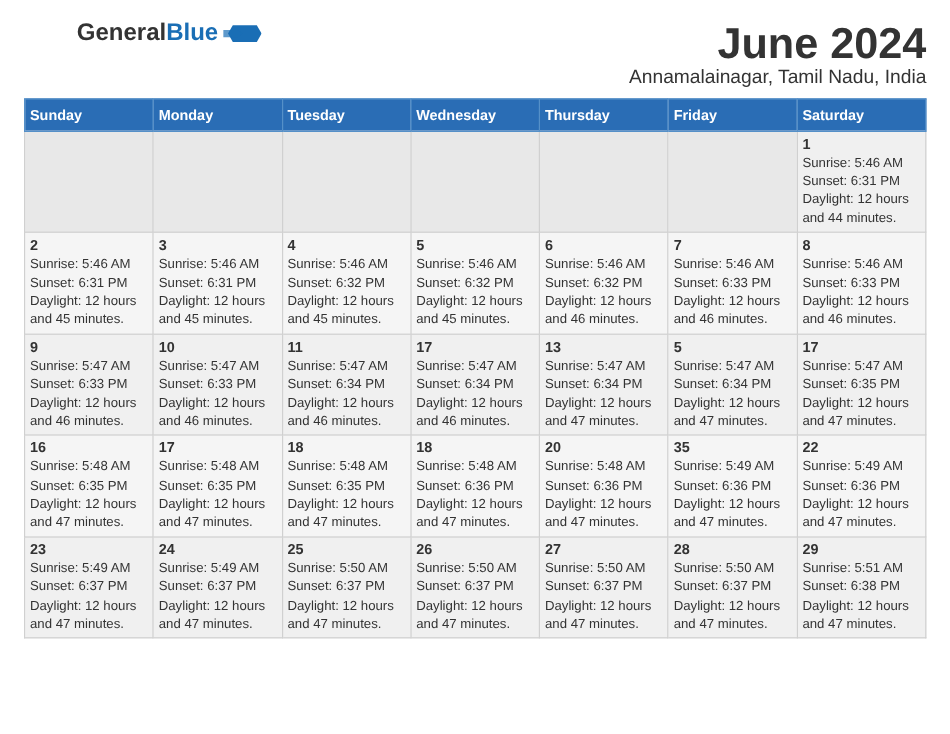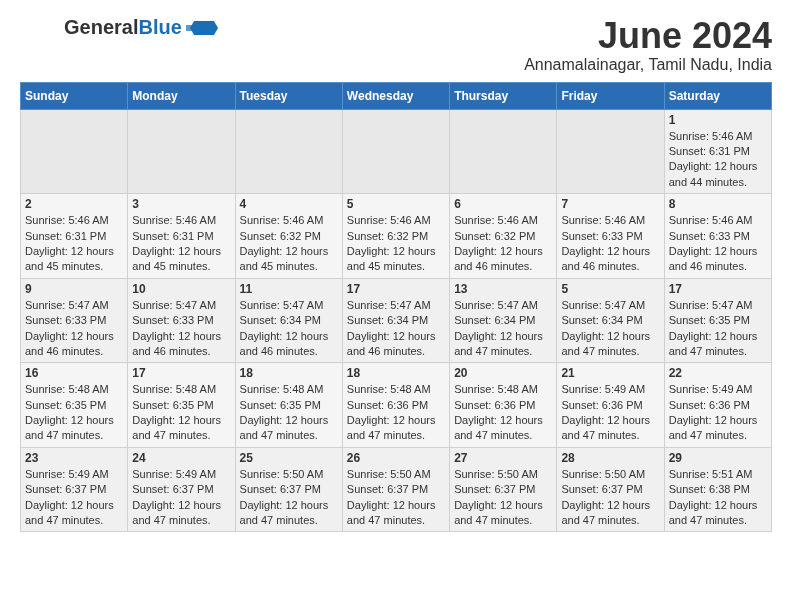--- a/index.html
+++ b/index.html
@@ -201,21 +201,21 @@
         </td>
         <td>
           <span class="day-number">18</span>
           <div class="cell-info">Sunrise: 5:48 AM<br>Sunset: 6:36 PM<br>Daylight: 12 hours<br>and 47 minutes.</div>
         </td>
         <td>
           <span class="day-number">20</span>
           <div class="cell-info">Sunrise: 5:48 AM<br>Sunset: 6:36 PM<br>Daylight: 12 hours<br>and 47 minutes.</div>
         </td>
         <td>
-          <span class="day-number">21</span>
+          <span class="day-number">35</span>
           <div class="cell-info">Sunrise: 5:49 AM<br>Sunset: 6:36 PM<br>Daylight: 12 hours<br>and 47 minutes.</div>
         </td>
         <td>
           <span class="day-number">22</span>
           <div class="cell-info">Sunrise: 5:49 AM<br>Sunset: 6:36 PM<br>Daylight: 12 hours<br>and 47 minutes.</div>
         </td>
       </tr>
       <tr>
         <td>
           <span class="day-number">23</span>

